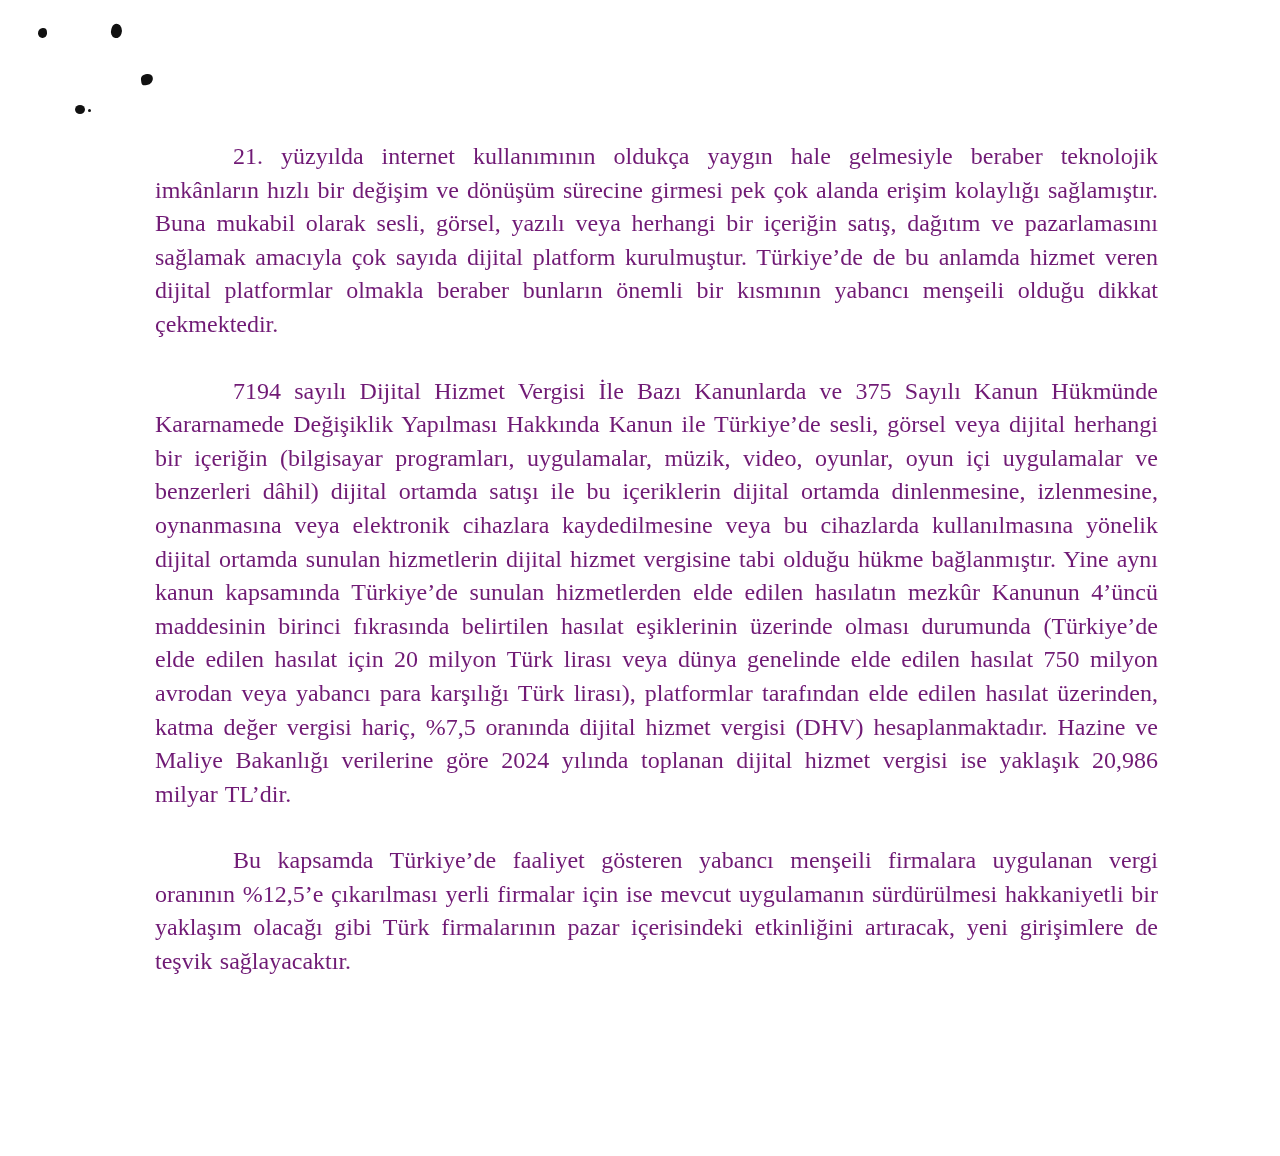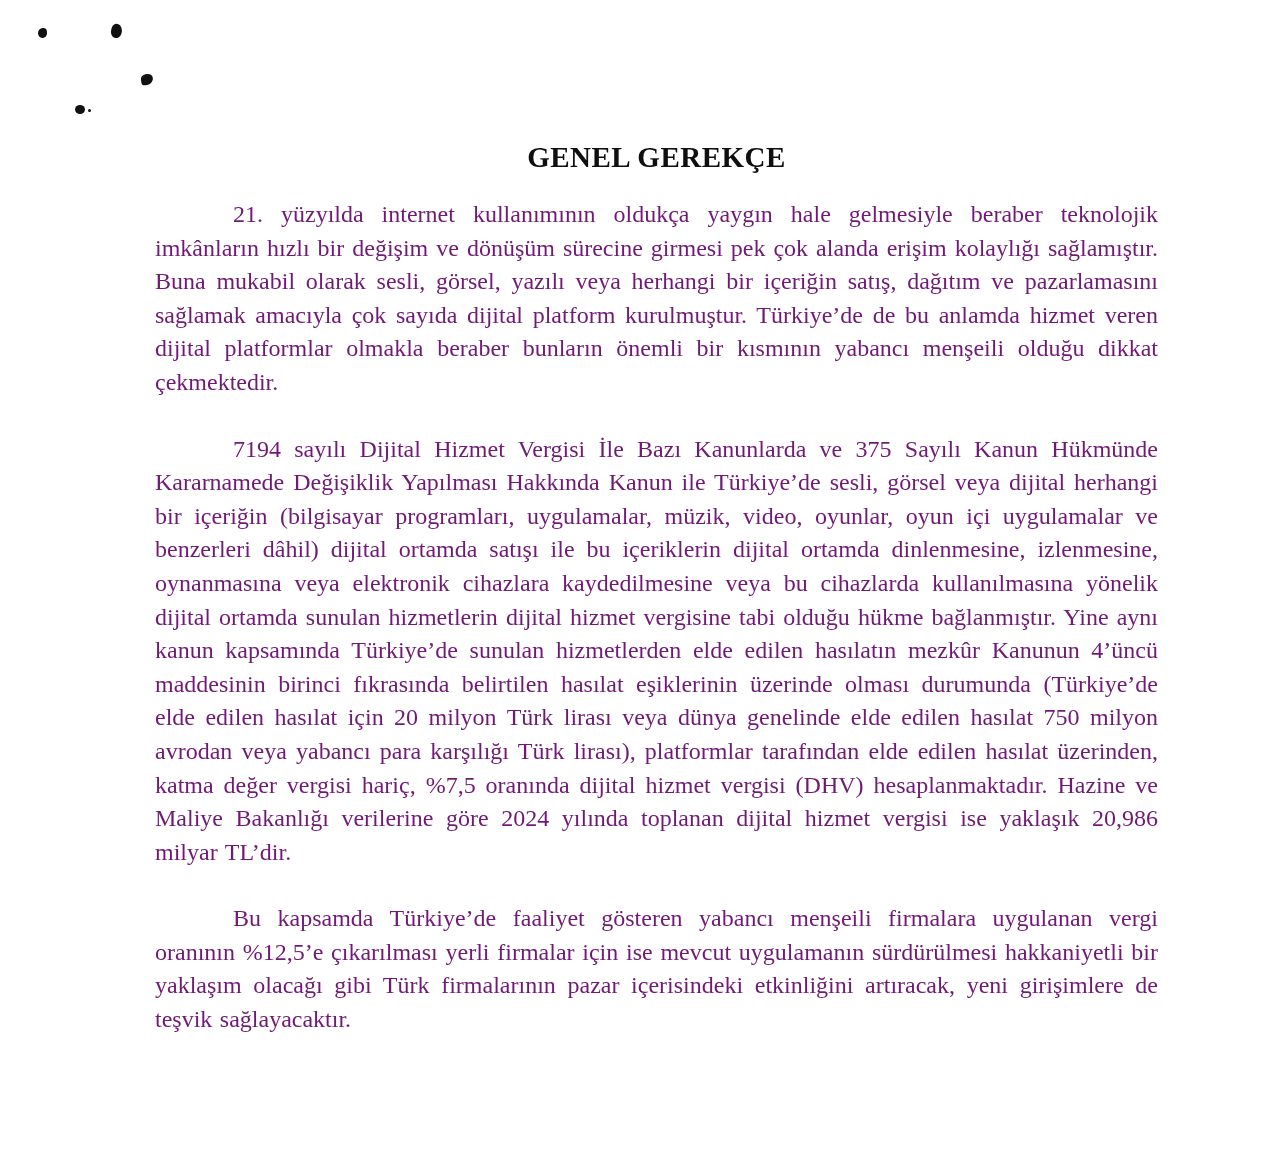--- a/index.html
+++ b/index.html
@@ -61,21 +61,20 @@
 
 <div class="scan-page">
 
   <span class="speck speck-1"></span>
   <span class="speck speck-2"></span>
   <span class="speck speck-3"></span>
   <span class="speck speck-4"></span>
   <span class="speck speck-5"></span>
 
   <div class="doc-content">
-    <h1 class="doc-title">GENEL GEREKÇE</h1>
 
     <div class="doc-body">
       <p>21. yüzyılda internet kullanımının oldukça yaygın hale gelmesiyle beraber teknolojik imkânların hızlı bir değişim ve dönüşüm sürecine girmesi pek çok alanda erişim kolaylığı sağlamıştır. Buna mukabil olarak sesli, görsel, yazılı veya herhangi bir içeriğin satış, dağıtım ve pazarlamasını sağlamak amacıyla çok sayıda dijital platform kurulmuştur. Türkiye’de de bu anlamda hizmet veren dijital platformlar olmakla beraber bunların önemli bir kısmının yabancı menşeili olduğu dikkat çekmektedir.</p>
       <p>7194 sayılı Dijital Hizmet Vergisi İle Bazı Kanunlarda ve 375 Sayılı Kanun Hükmünde Kararnamede Değişiklik Yapılması Hakkında Kanun ile Türkiye’de sesli, görsel veya dijital herhangi bir içeriğin (bilgisayar programları, uygulamalar, müzik, video, oyunlar, oyun içi uygulamalar ve benzerleri dâhil) dijital ortamda satışı ile bu içeriklerin dijital ortamda dinlenmesine, izlenmesine, oynanmasına veya elektronik cihazlara kaydedilmesine veya bu cihazlarda kullanılmasına yönelik dijital ortamda sunulan hizmetlerin dijital hizmet vergisine tabi olduğu hükme bağlanmıştır. Yine aynı kanun kapsamında Türkiye’de sunulan hizmetlerden elde edilen hasılatın mezkûr Kanunun 4’üncü maddesinin birinci fıkrasında belirtilen hasılat eşiklerinin üzerinde olması durumunda (Türkiye’de elde edilen hasılat için 20 milyon Türk lirası veya dünya genelinde elde edilen hasılat 750 milyon avrodan veya yabancı para karşılığı Türk lirası), platformlar tarafından elde edilen hasılat üzerinden, katma değer vergisi hariç, %7,5 oranında dijital hizmet vergisi (DHV) hesaplanmaktadır. Hazine ve Maliye Bakanlığı verilerine göre 2024 yılında toplanan dijital hizmet vergisi ise yaklaşık 20,986 milyar TL’dir.</p>
       <p>Bu kapsamda Türkiye’de faaliyet gösteren yabancı menşeili firmalara uygulanan vergi oranının %12,5’e çıkarılması yerli firmalar için ise mevcut uygulamanın sürdürülmesi hakkaniyetli bir yaklaşım olacağı gibi Türk firmalarının pazar içerisindeki etkinliğini artıracak, yeni girişimlere de teşvik sağlayacaktır.</p>
     </div>
   </div>
 
 </div>
 

